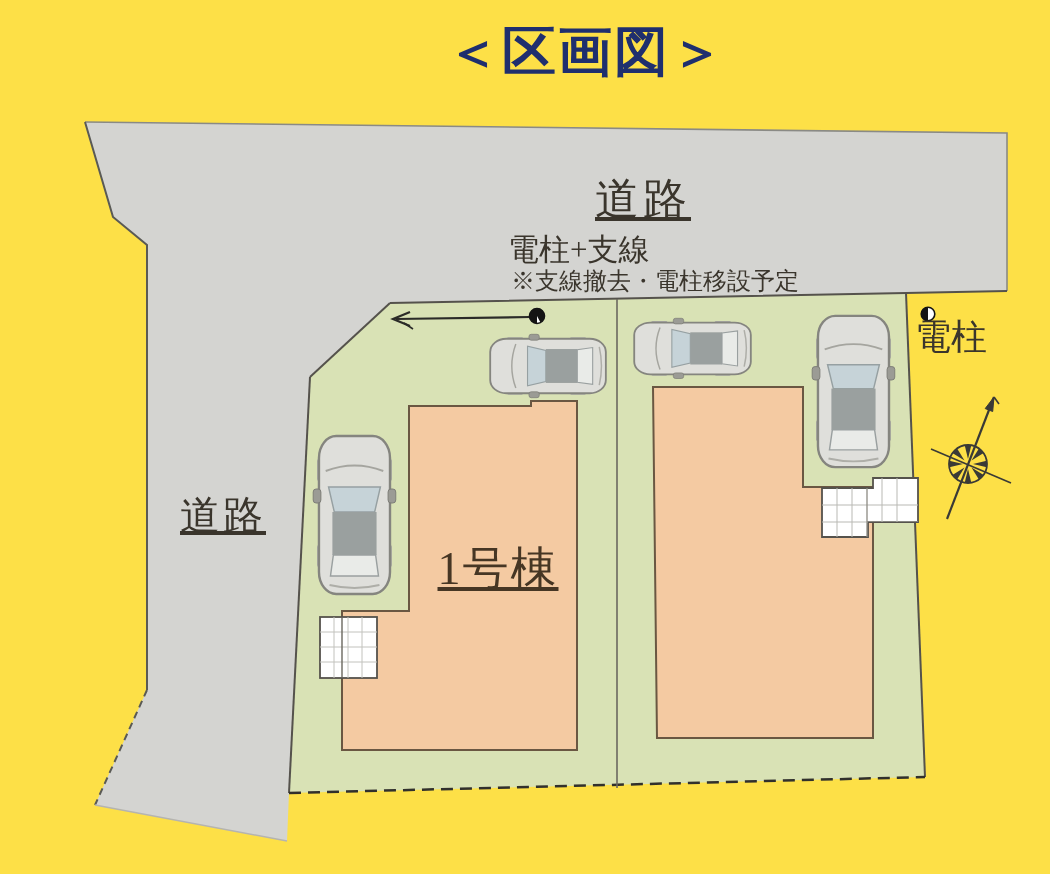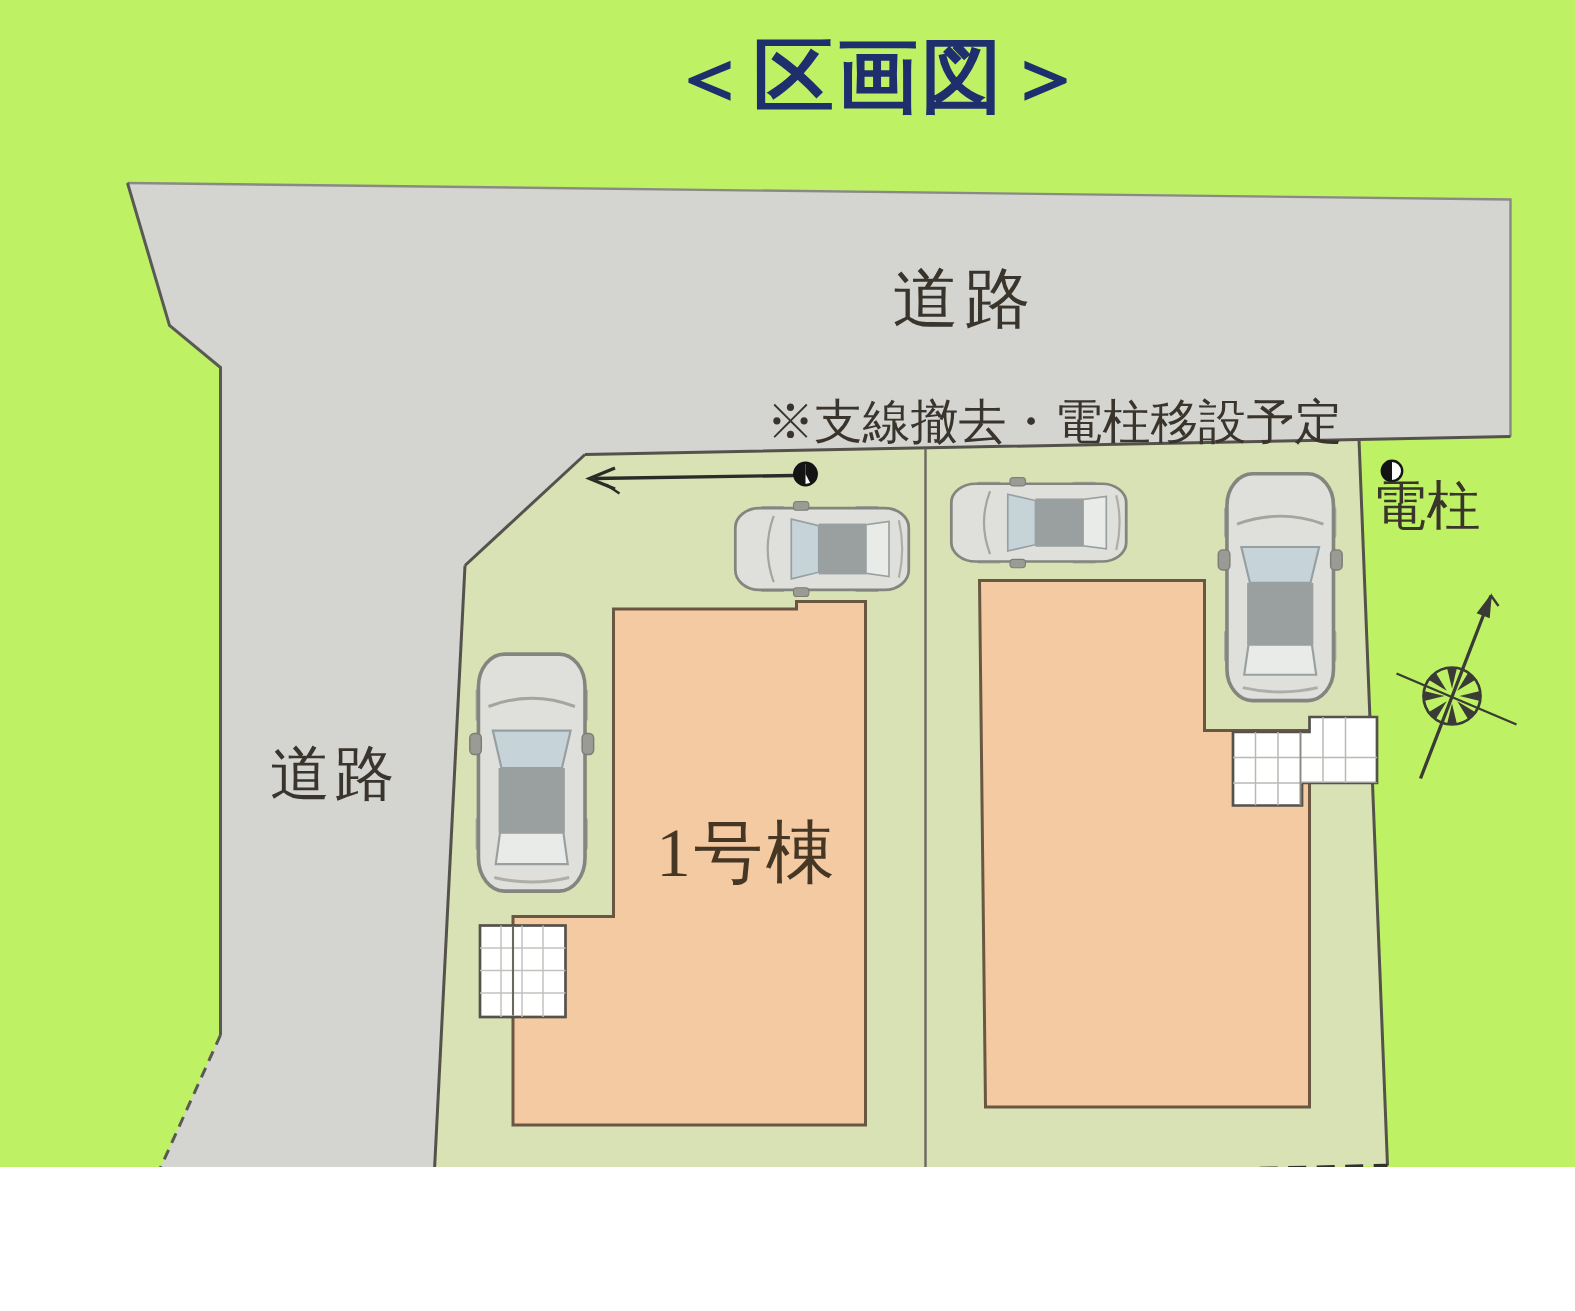--- a/index.html
+++ b/index.html
@@ -1,26 +1,26 @@
 <!DOCTYPE html>
 <html style="--title-text: #1f2f6e; --road-gray: #d4d4d1; --plot-green: #d9e2b5; --building-peach: #f4caa2; --outline-dark: #56524a; --label-text: #3a352c;"><head>
 <meta charset="utf-8">
 <style>
   html,body{margin:0;padding:0;background:#ffffff;}
   body{font-family:"Liberation Serif","DejaVu Serif",serif;}
-  #canvas{position:relative;width:1050px;height:778px;background:#bef264;overflow:hidden;}
+  #canvas{position:relative;width:1050px;height:874px;background:#fde047;overflow:hidden;}
   .label{position:absolute;color:var(--label-text,#3a352c);white-space:nowrap;line-height:1;}
-  .centered{transform:translate(-50%,-50%);}
+  .centered{transform:translate(-50%,-50%);text-decoration:underline;}
   .vcentered{transform:translateY(-50%);}
   #title{position:absolute;left:586px;top:52px;transform:translate(-50%,-50%);
          font-size:54px;font-weight:bold;color:var(--title-text,#1f2f6e);letter-spacing:2px;}
   .road-label{font-size:44px;letter-spacing:4px;}
   .road-label-left{font-size:40px;letter-spacing:3px;}
   .pole-wire{font-size:31px;}
-  .pole-note{font-size:32px;}
+  .pole-note{font-size:24px;}
   .pole-right{font-size:36px;}
   .building-label{font-size:46px;letter-spacing:2px;color:#463624;}
   svg{position:absolute;left:0;top:0;}
 </style>
 </head>
 <body>
 
 <div id="canvas">
 
   <svg width="1050" height="874" viewBox="0 0 1050 874">
@@ -114,20 +114,21 @@
         <path d="M964.7,482.7 L971.3,482.7 L968,469 Z"></path>
         <path d="M978.9,479.6 L983.6,474.9 L971.5,467.5 Z"></path>
       </g>
     </g>
   </svg>
 
   <div id="title">＜区画図＞</div>
 
   <div class="label road-label centered" style="left:643px;top:200px;">道路</div>
 
+  <div class="label pole-wire vcentered" style="left:508px;top:249px;">電柱+支線</div>
 
   <div class="label pole-note vcentered" style="left:511px;top:281px;">※支線撤去・電柱移設予定</div>
 
   <div class="label road-label-left centered" style="left:223px;top:516px;">道路</div>
 
   <div class="label pole-right vcentered" style="left:915px;top:337px;">電柱</div>
 
   <div class="label building-label centered" style="left:498px;top:569px;">1号棟</div>
 
 

